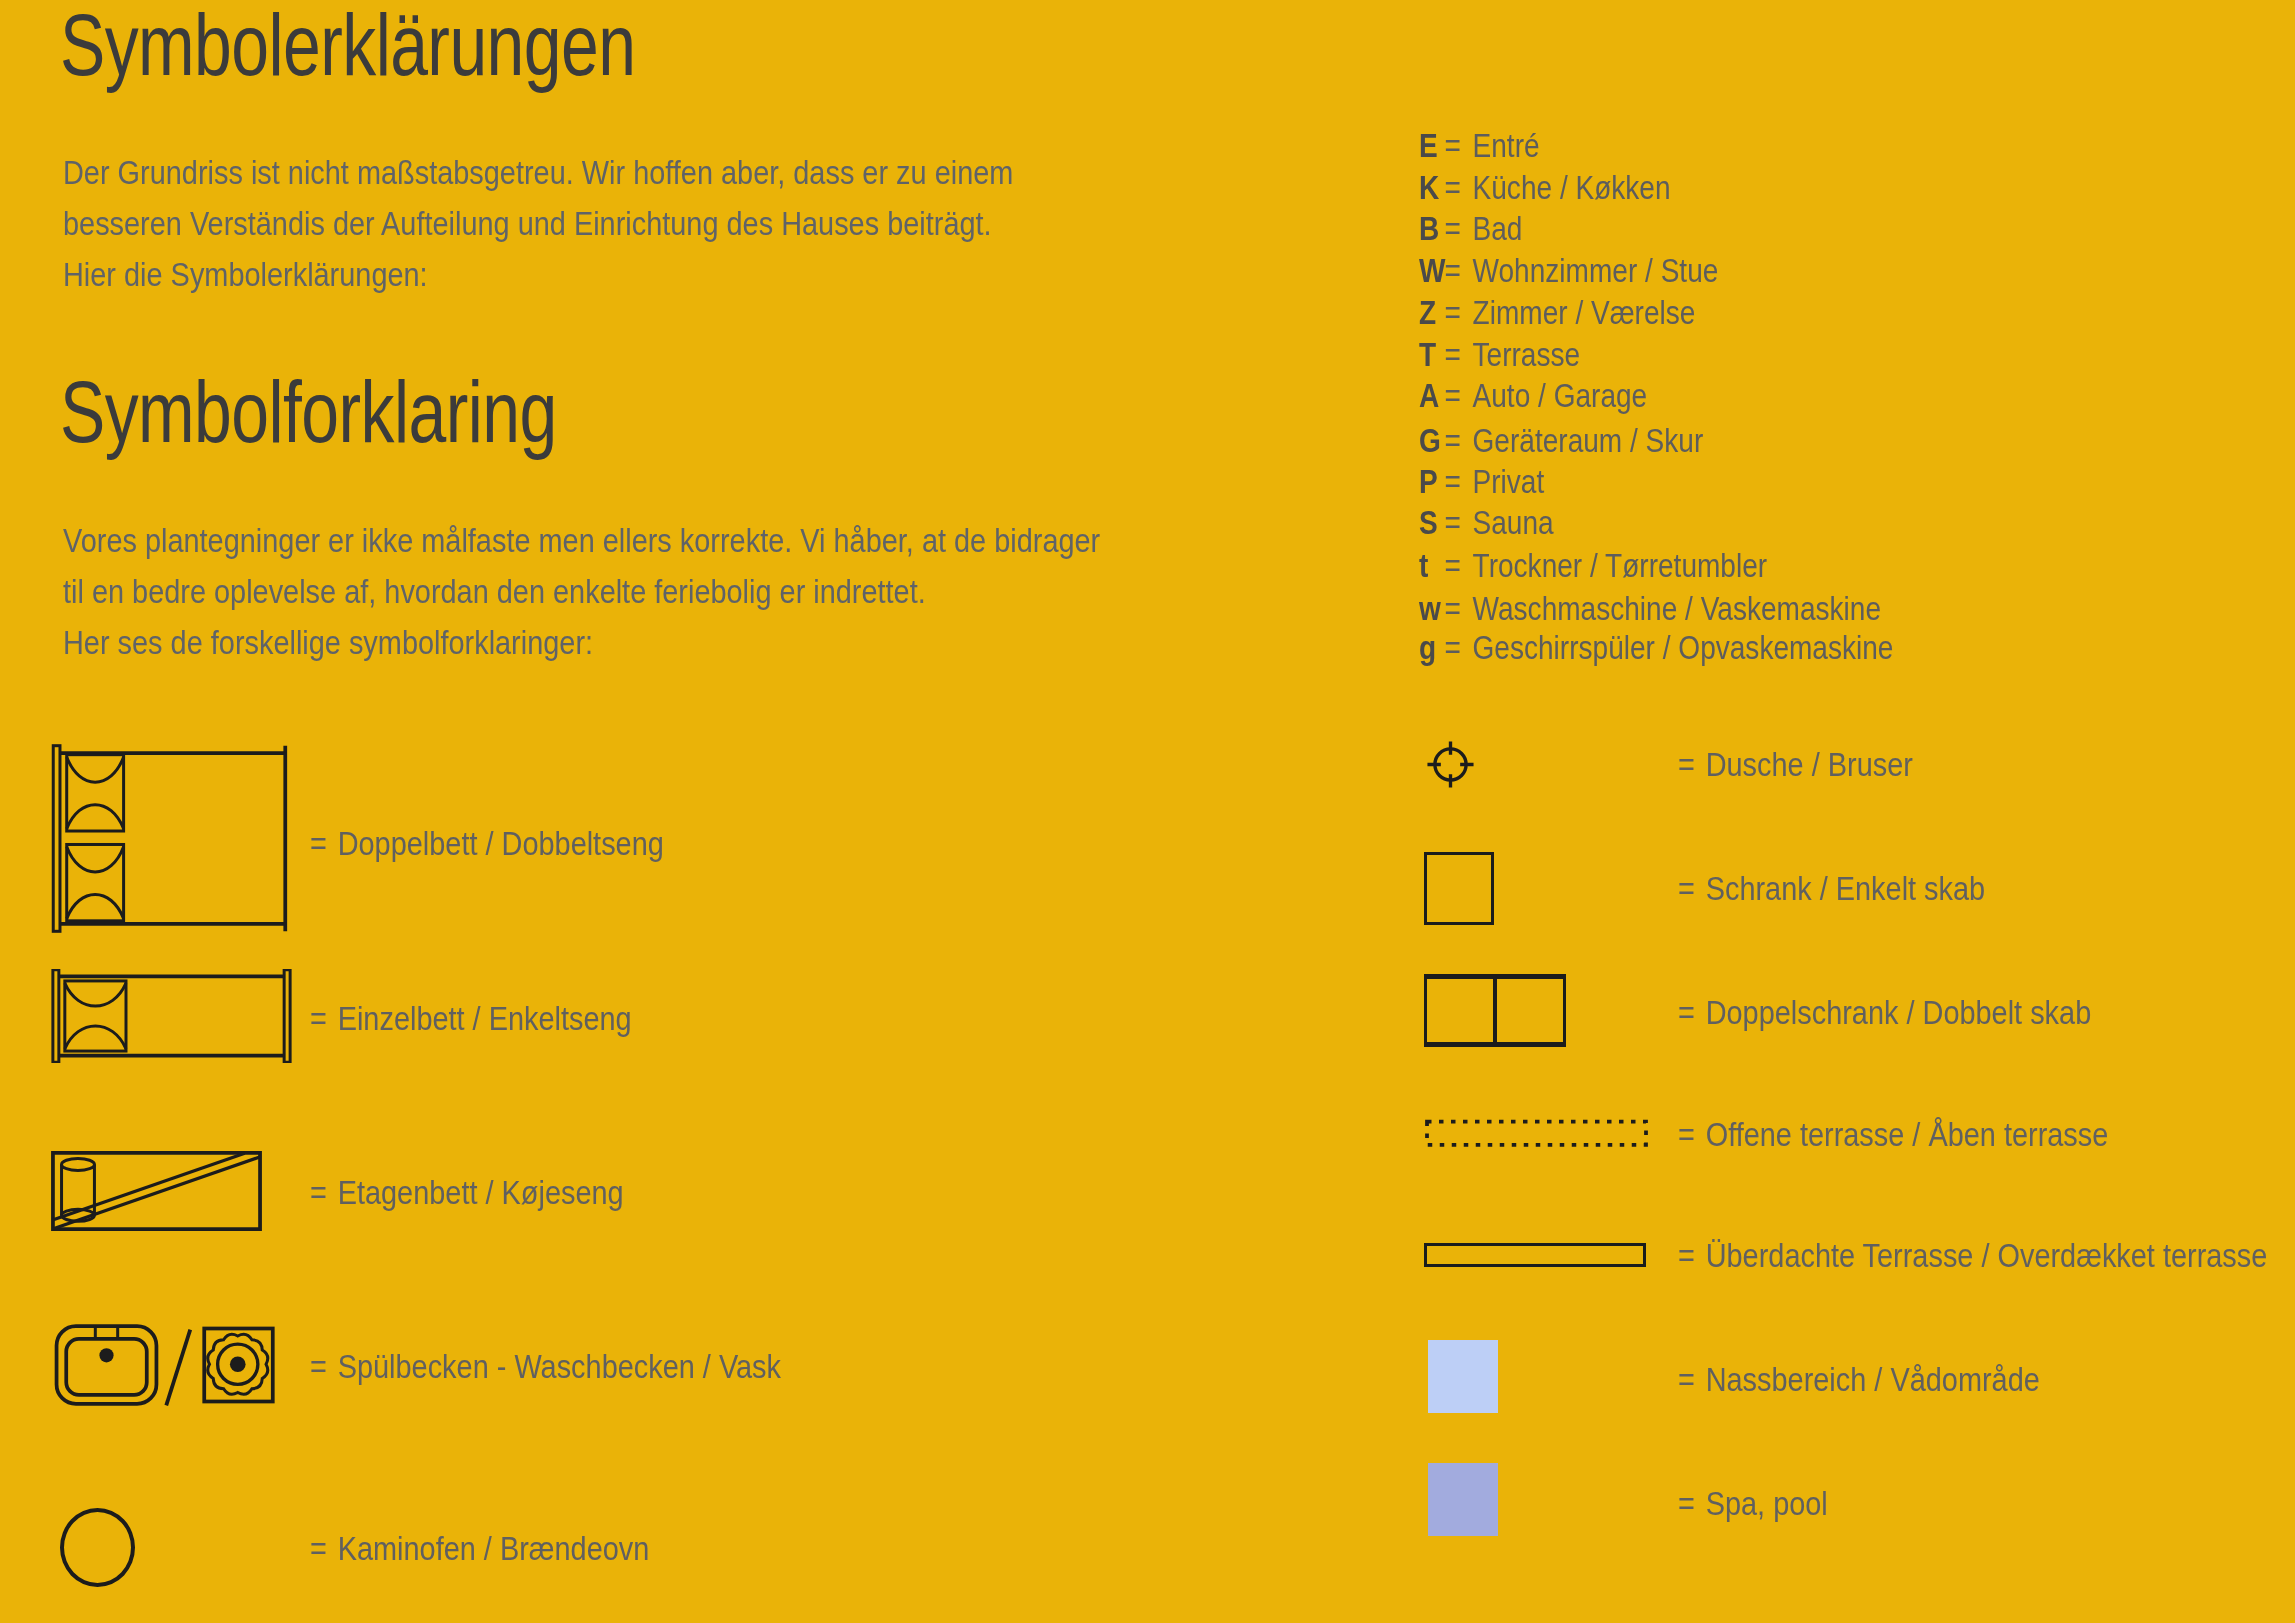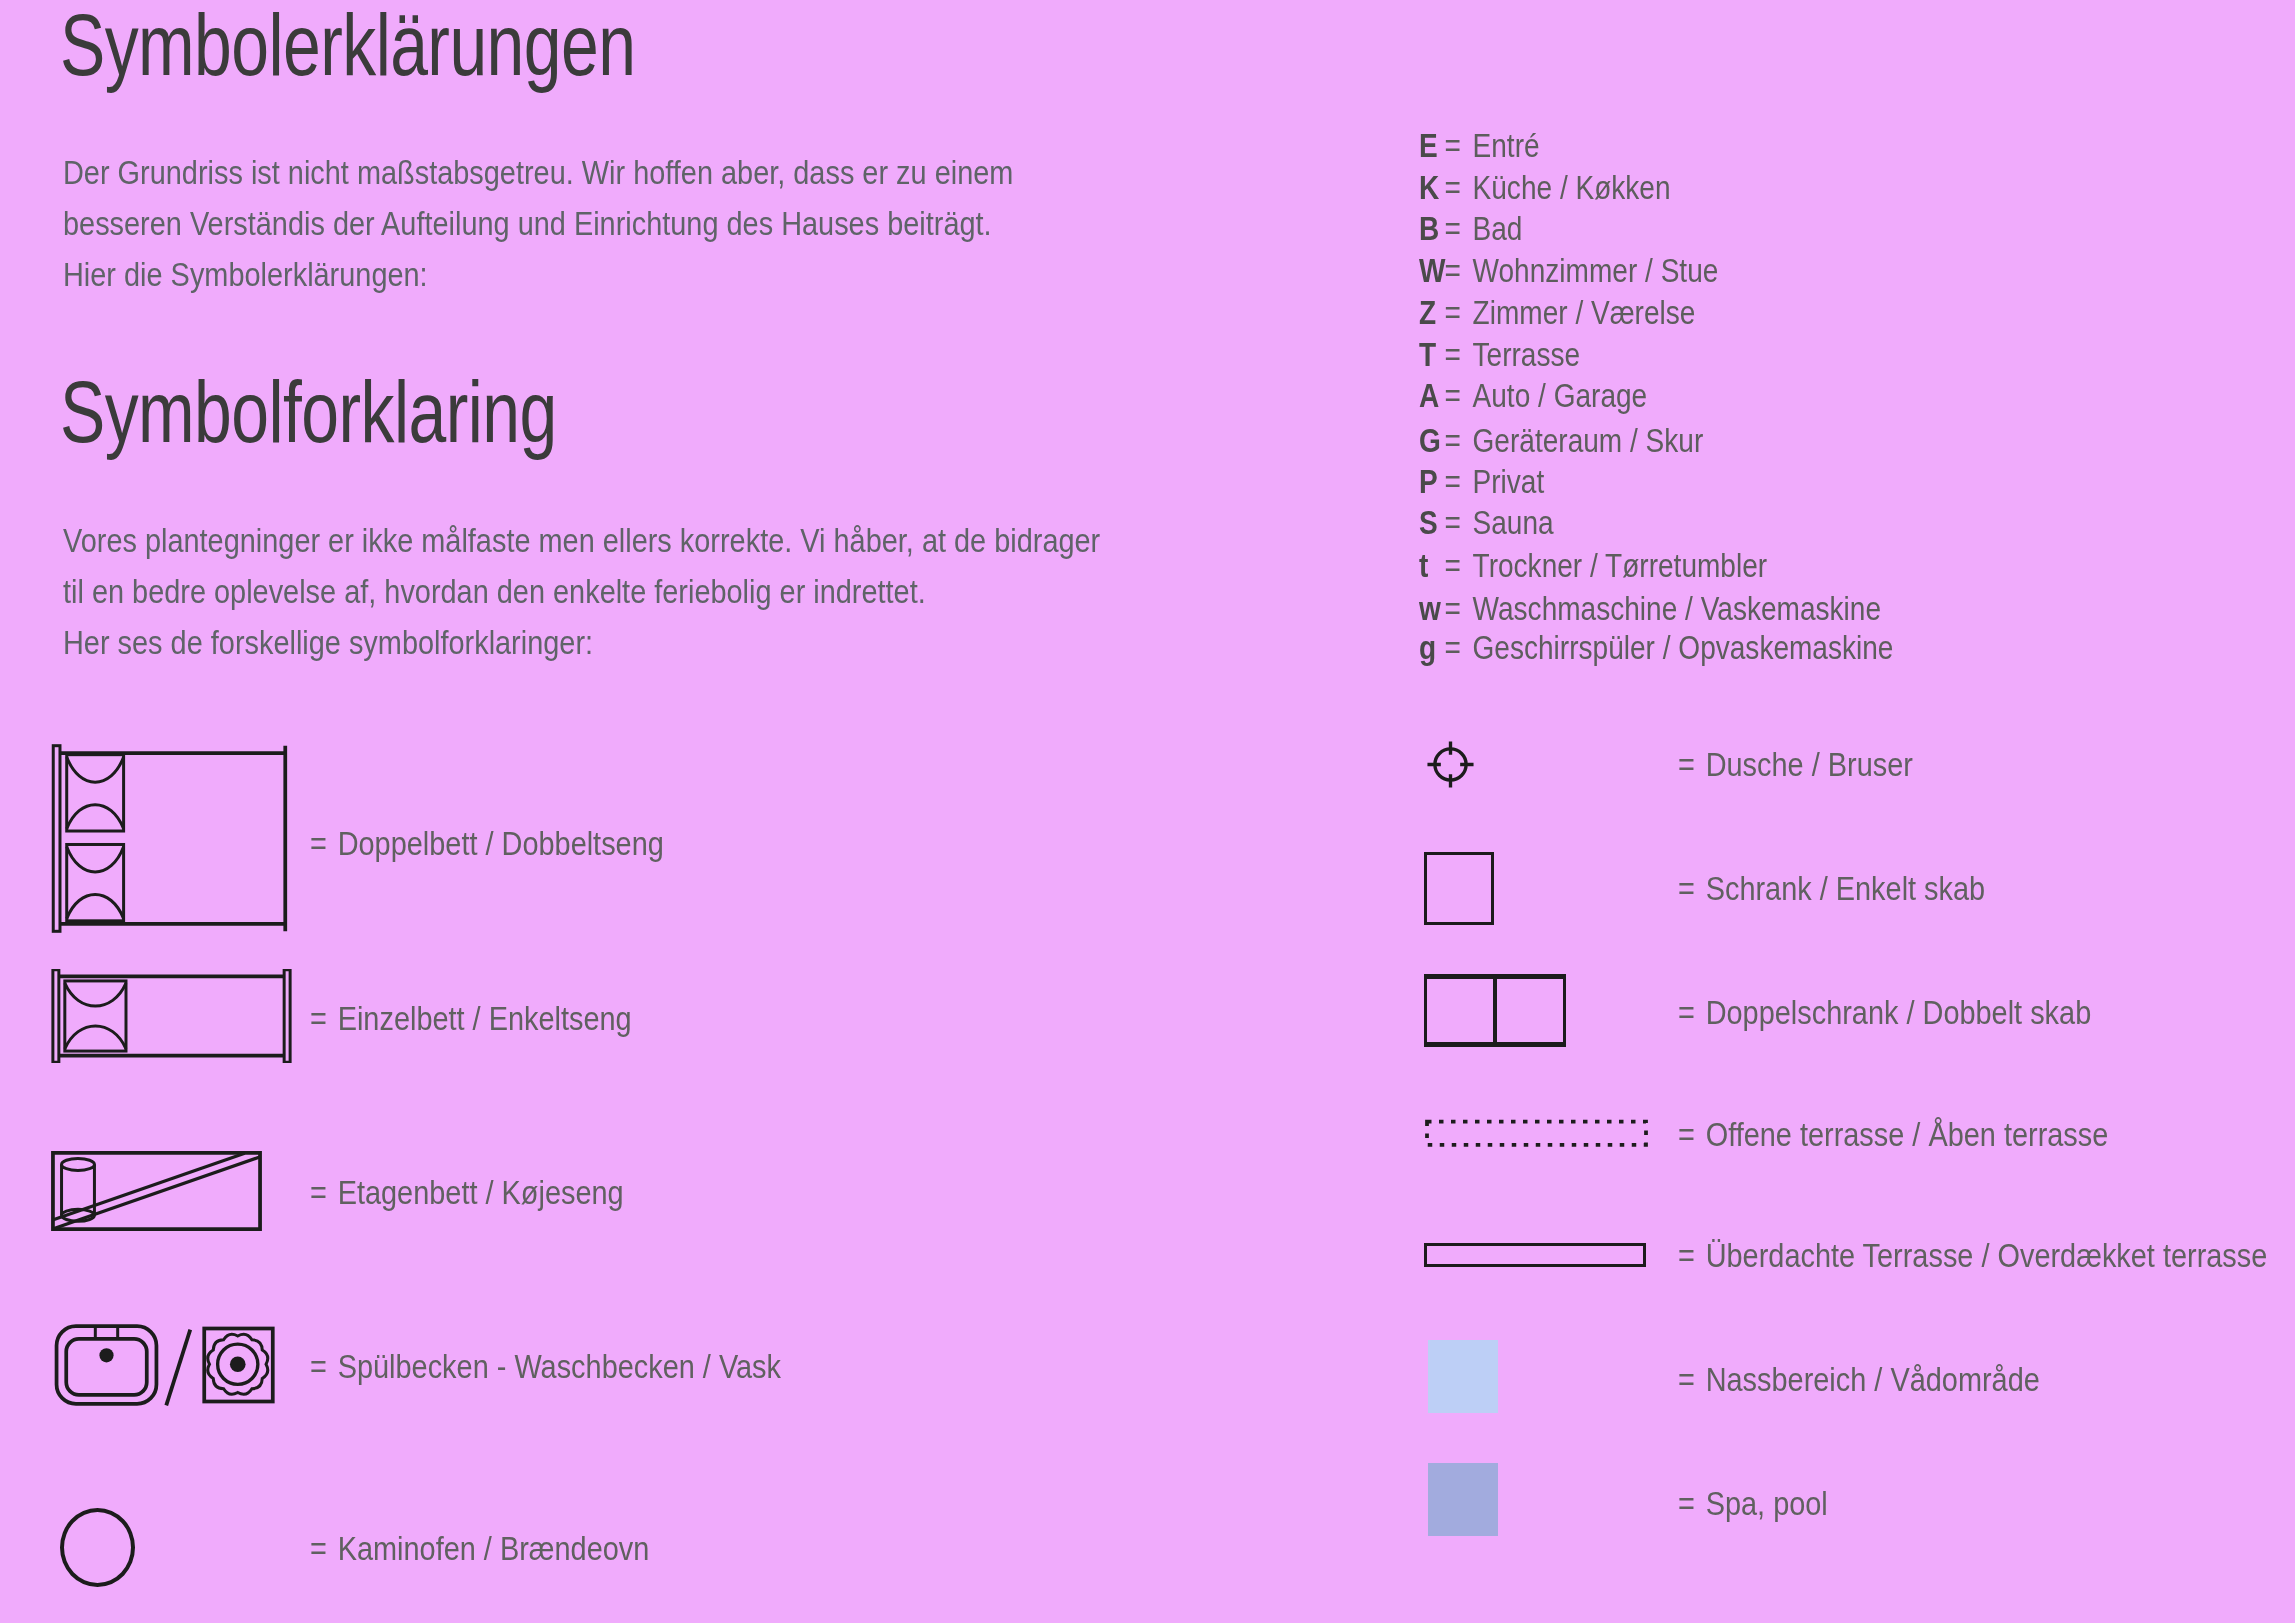--- a/index.html
+++ b/index.html
@@ -1,19 +1,19 @@
 <!DOCTYPE html>
 <html style="--stroke: #1c1c1c;font-size:12px"><head>
 <meta charset="utf-8">
 <style>
   html,body{margin:0;padding:0;background:#ffffff;}
   .page{
     position:relative;
     width:2295px;height:1623px;
-    background:#f0abfc;
+    background:#eab308;
     font-family:"Liberation Sans", sans-serif;
     color:#5d6066;
     overflow:hidden;
   }
   .h-main{
     position:absolute;
     font-size:87px;
     font-weight:400;
     color:#3b3b3b;
     line-height:1.18;

